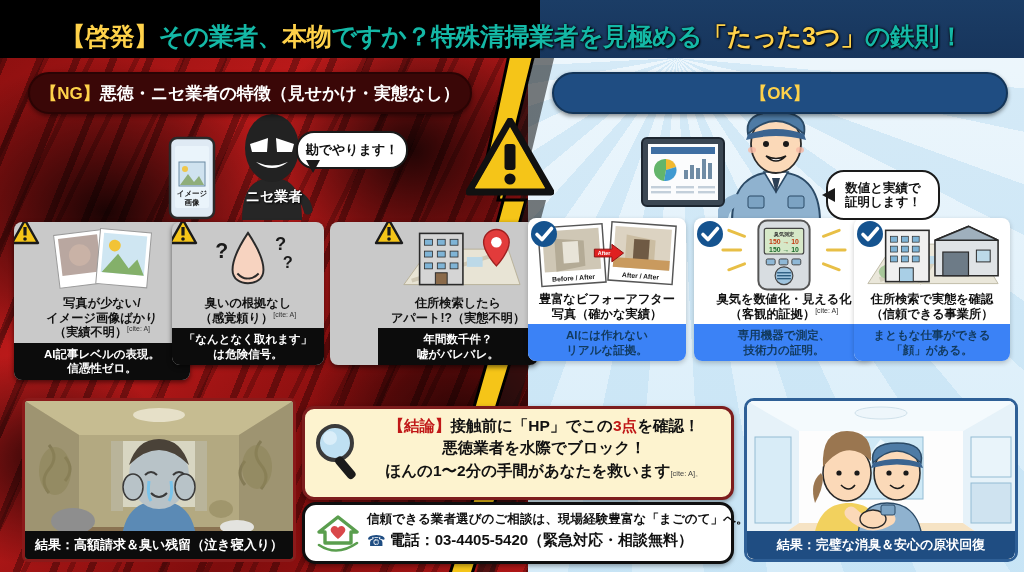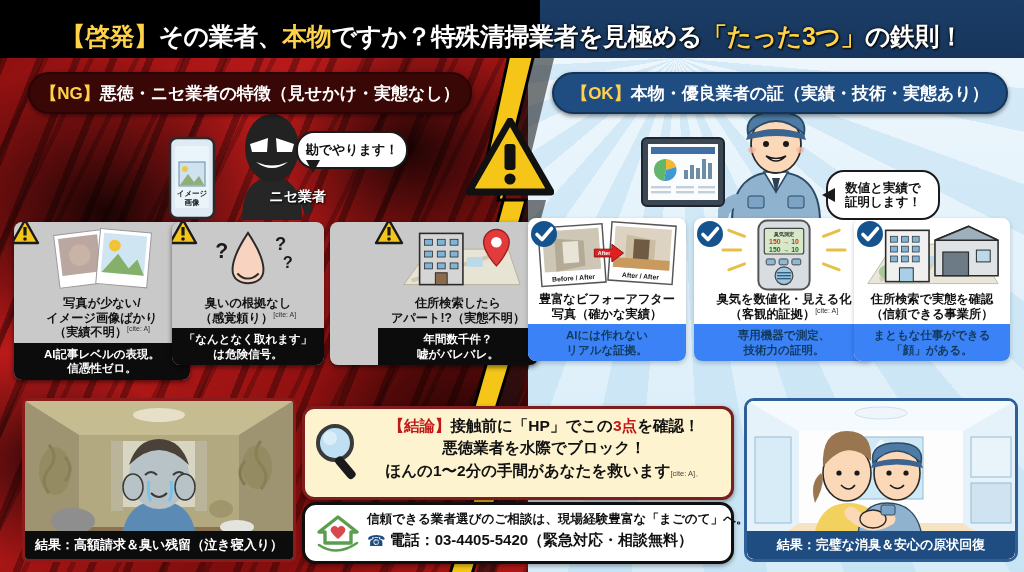--- a/index.html
+++ b/index.html
@@ -13,21 +13,21 @@
   
   .titlebar{position:absolute;left:0;top:0;width:1024px;height:58px;z-index:40;}
   .titlebar .tb-left{position:absolute;left:0;top:0;width:540px;height:58px;background:#000;}
   .titlebar .tb-right{position:absolute;left:540px;top:0;width:484px;height:58px;
      background:linear-gradient(180deg,#1b3d66 0%,#17355c 100%);}
   .title-text{position:absolute;left:0;top:0;width:1024px;height:72px;
      display:flex;align-items:center;justify-content:center;
      font-size:25px;font-weight:bold;letter-spacing:-.5px;color:#fff;white-space:nowrap;
      text-shadow:0 0 3px #000,1px 1px 2px #000;}
   .t-gold{color:#ffd24a;}
-  .t-wh{color:#ffffff;}
+  .t-wh{color:#14b8a6;}
 
   
   .bg-left{position:absolute;left:0;top:58px;width:528px;height:514px;
     background:
       radial-gradient(ellipse 60% 50% at 20% 30%, rgba(0,0,0,.85) 0%, rgba(0,0,0,0) 60%),
       radial-gradient(ellipse 45% 40% at 78% 18%, rgba(0,0,0,.8) 0%, rgba(0,0,0,0) 62%),
       radial-gradient(ellipse 50% 45% at 88% 72%, rgba(0,0,0,.75) 0%, rgba(0,0,0,0) 60%),
       radial-gradient(ellipse 40% 35% at 8% 78%, rgba(0,0,0,.7) 0%, rgba(0,0,0,0) 60%),
       linear-gradient(135deg,#8e1010 0%,#c21b1b 35%,#7e0d0d 70%,#b01616 100%);
   }
@@ -52,21 +52,21 @@
     box-shadow:0 2px 4px rgba(0,0,0,.45);}
   .pill .tag{color:#ffd24a;}
   .pill-ng{left:28px;top:72px;width:440px;height:38px;background:#3a0707;border:2px solid #2a0404;}
   .pill-ok{left:552px;top:72px;width:452px;height:38px;background:#1f4d82;border:2px solid #143558;}
 
   
   .phone{position:absolute;left:168px;top:136px;width:48px;height:84px;z-index:22;}
 
   
   .badguy{position:absolute;left:222px;top:108px;width:100px;height:112px;z-index:21;}
-  .badguy-label{position:absolute;left:222px;top:188px;width:104px;text-align:right;
+  .badguy-label{position:absolute;left:222px;top:188px;width:104px;text-align:center;
     font-size:14px;font-weight:bold;color:#fff;z-index:23;text-shadow:1px 1px 2px #000;}
 
   
   .bubble{position:absolute;background:#fff;border:2px solid #1a1a1a;border-radius:18px;
     display:flex;align-items:center;justify-content:center;text-align:center;
     font-size:13px;font-weight:bold;color:#111;line-height:1.15;z-index:26;}
   .bubble:after{content:"";position:absolute;width:0;height:0;}
   .bubble-ng{left:296px;top:131px;width:108px;height:34px;}
   .bubble-ng:after{left:8px;bottom:-13px;border:7px solid transparent;border-top:13px solid #1a1a1a;}
   .bubble-ok{left:826px;top:128px;width:110px;height:46px;font-size:12.5px;margin-top:42px;}
@@ -321,21 +321,20 @@
 
   <svg class="warn-center" viewBox="0 0 88 80">
     <polygon points="44,3 85,74 3,74" fill="#f5c518" stroke="#111" stroke-width="7" stroke-linejoin="round"></polygon>
     <polygon points="44,9 79,70 9,70" fill="#f5c518"></polygon>
     <rect x="38.5" y="26" width="11" height="26" rx="3" fill="#111"></rect>
     <circle cx="44" cy="61" r="5.6" fill="#111"></circle>
   </svg>
 
   <div class="pill pill-ok">
     <span class="tag">【OK】</span>
-      <span>本物・優良業者の証（実績・技術・実態あり）</span>
   </div>
 
   <svg class="tablet" viewBox="0 0 86 72">
     <rect x="2" y="2" width="82" height="68" rx="5" fill="#3b4753" stroke="#1d2630" stroke-width="2"></rect>
     <rect x="8" y="8" width="70" height="56" fill="#fbfcfd"></rect>
     <rect x="11" y="11" width="64" height="7" fill="#3f6fa3"></rect>
     <circle cx="26" cy="34" r="11" fill="#e8eef3"></circle>
     <path d="M26 34 L26 23 A11 11 0 0 1 36 31 Z" fill="#f2b930"></path>
     <path d="M26 34 L36 31 A11 11 0 0 1 24 45 Z" fill="#3f9ad1"></path>
     <path d="M26 34 L24 45 A11 11 0 0 1 26 23 Z" fill="#63b56b"></path>

